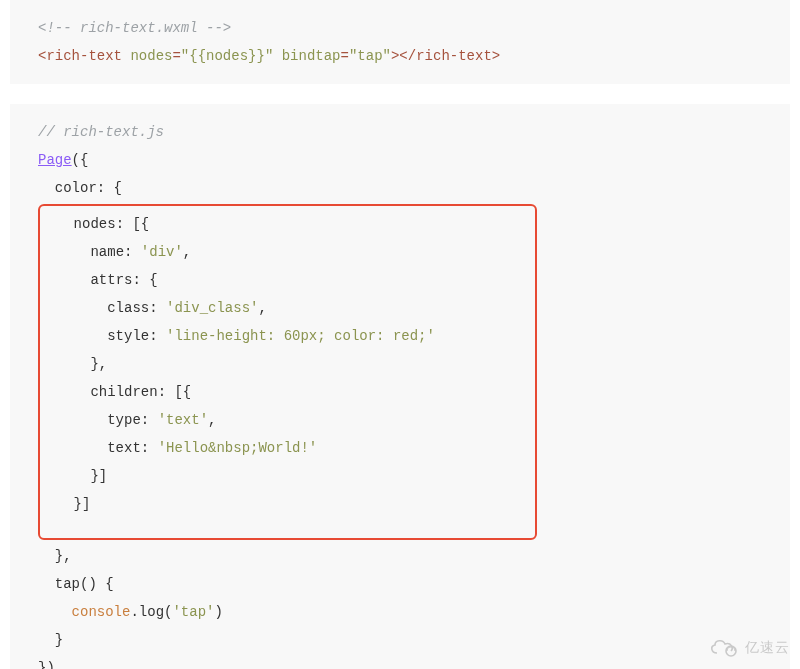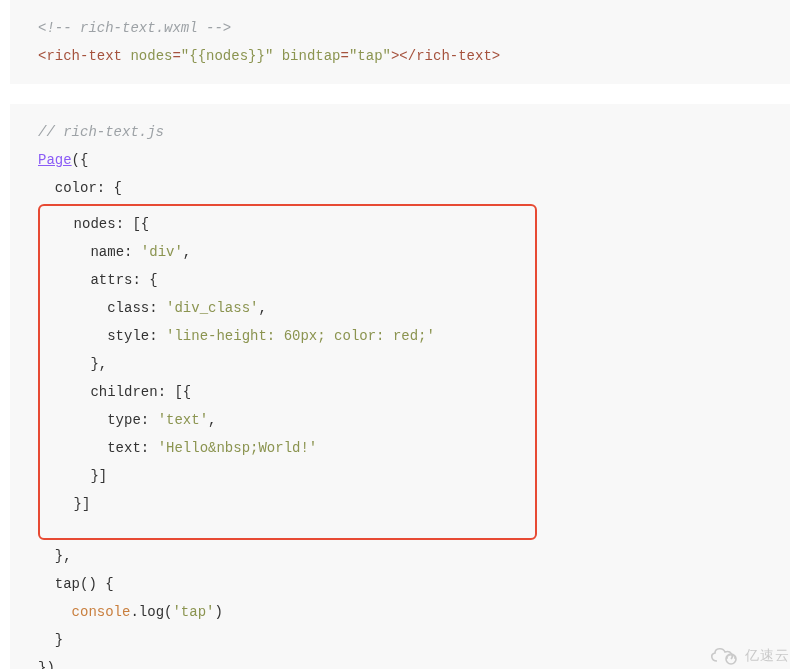--- a/index.html
+++ b/index.html
@@ -35,21 +35,21 @@
     vertical-align: top;
     border: 2px solid #e74a33;
     border-radius: 6px;
     padding: 4px 0 20px 0;
     margin: 2px 0 2px 0;
   }
   .annot-line { padding-right: 100px; }
   .watermark {
     position: fixed;
     right: 10px;
-    bottom: 0;
+    bottom: 8px;
     display: flex;
     align-items: center;
     gap: 4px;
     color: #c9c9c9;
     font-family: -apple-system, BlinkMacSystemFont, "Segoe UI", Arial, sans-serif;
     font-size: 14px;
     letter-spacing: 1px;
   }
   .watermark svg { display: block; }
 </style>

